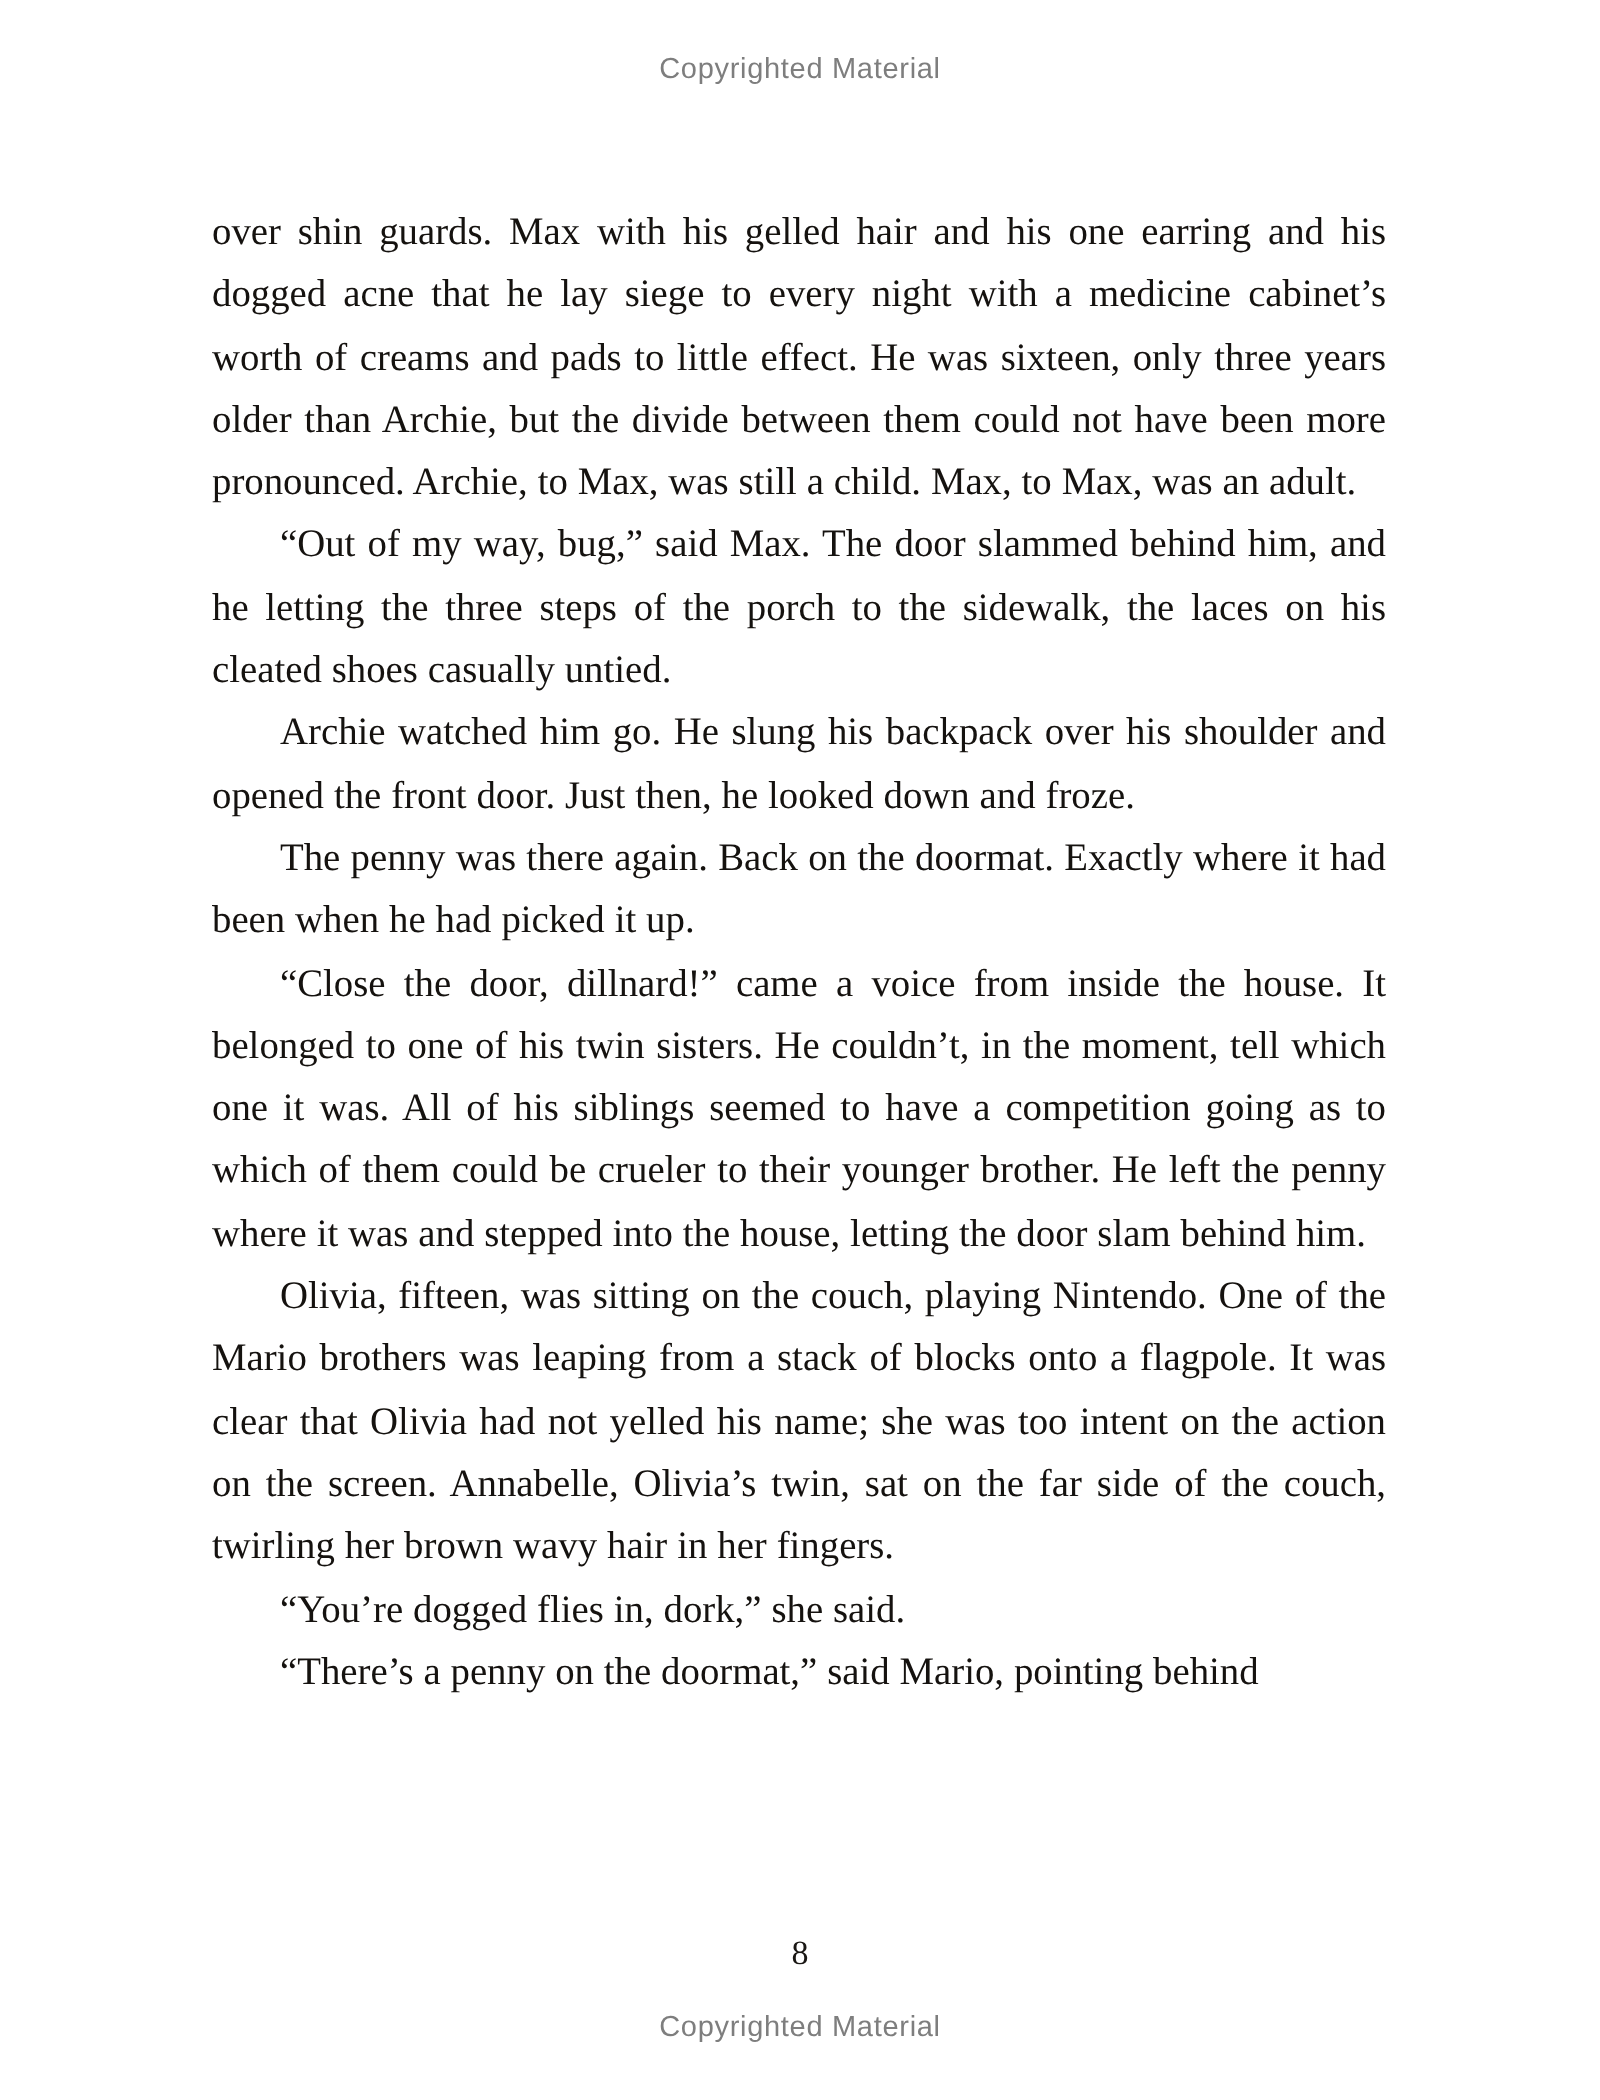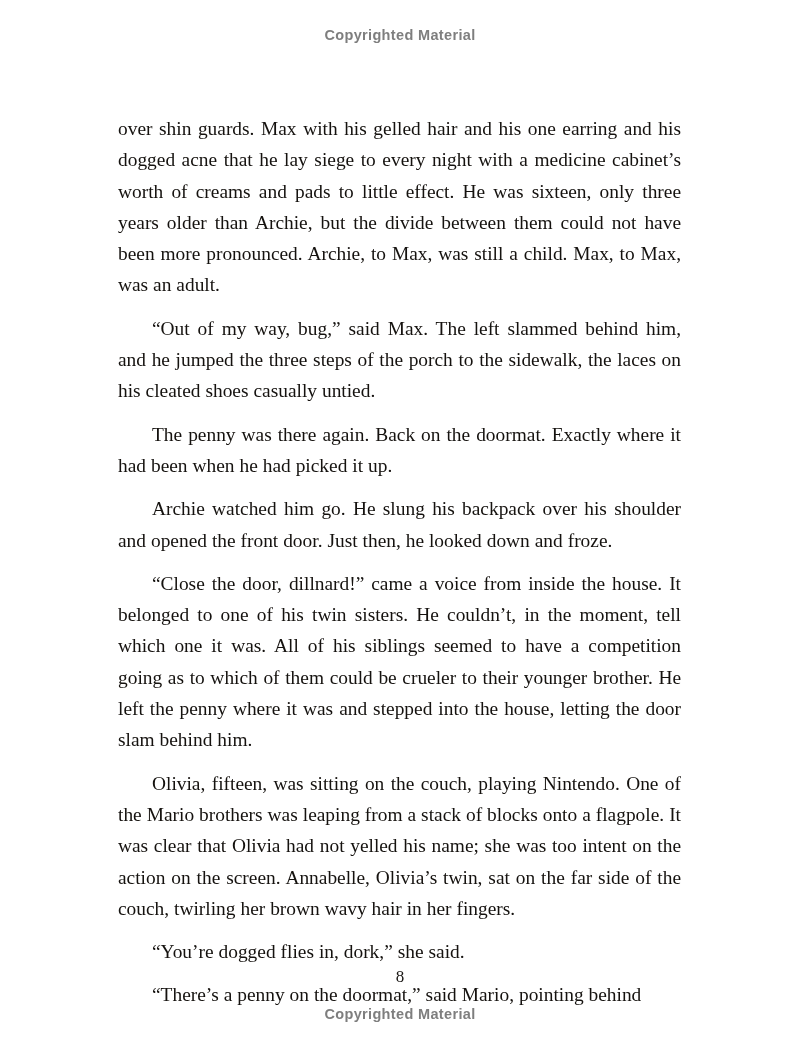--- a/index.html
+++ b/index.html
@@ -28,36 +28,35 @@
   .watermark {
     position: absolute;
     left: 0;
     right: 0;
     text-align: center;
     font-family: "Liberation Sans", "DejaVu Sans", sans-serif;
     font-size: 14.5px;
     letter-spacing: 0.35px;
     color: #7e7e7e;
     user-select: none;
-    font-weight: bold;
   }
 
   .watermark-top  { top: 27px; }
   .watermark-bottom { top: 1006px; }
 
   
   .text-column {
     position: absolute;
     left: 106px;
     top: 101px;
     width: 587px;
   }
 
   .body-paragraph {
-    margin: 12px;
+    margin: 0;
     font-size: 19.4px;
     line-height: 31.3px;
     color: #15120f;
     text-align: justify;
     text-justify: inter-word;
     text-indent: 34px;
     hyphens: none;
     word-spacing: 0.1px;
   }
 
@@ -86,25 +85,25 @@
 <body>
 
 <div class="page">
 
   <div class="watermark watermark-top">Copyrighted Material</div>
 
   <div class="text-column">
 
     <p class="body-paragraph no-indent">over shin guards. Max with his gelled hair and his one earring and his dogged acne that he lay siege to every night with a medicine cabinet’s worth of creams and pads to little effect. He was sixteen, only three years older than Archie, but the divide between them could not have been more pronounced. Archie, to Max, was still a child. Max, to Max, was an adult.</p>
 
-    <p class="body-paragraph">“Out of my way, bug,” said Max. The left slammed behind him, and he jumped the three steps of the porch to the sidewalk, the laces on his cleated shoes casually untied.</p>
+    <p class="body-paragraph">“Out of my way, bug,” said Max. The door slammed behind him, and he letting the three steps of the porch to the sidewalk, the laces on his cleated shoes casually untied.</p>
+
+    <p class="body-paragraph">Archie watched him go. He slung his backpack over his shoulder and opened the front door. Just then, he looked down and froze.</p>
 
     <p class="body-paragraph">The penny was there again. Back on the doormat. Exactly where it had been when he had picked it up.</p>
-
-    <p class="body-paragraph">Archie watched him go. He slung his backpack over his shoulder and opened the front door. Just then, he looked down and froze.</p>
 
     <p class="body-paragraph">“Close the door, dillnard!” came a voice from inside the house. It belonged to one of his twin sisters. He couldn’t, in the moment, tell which one it was. All of his siblings seemed to have a competition going as to which of them could be crueler to their younger brother. He left the penny where it was and stepped into the house, letting the door slam behind him.</p>
 
     <p class="body-paragraph">Olivia, fifteen, was sitting on the couch, playing Nintendo. One of the Mario brothers was leaping from a stack of blocks onto a flagpole. It was clear that Olivia had not yelled his name; she was too intent on the action on the screen. Annabelle, Olivia’s twin, sat on the far side of the couch, twirling her brown wavy hair in her fingers.</p>
 
     <p class="body-paragraph">“You’re dogged flies in, dork,” she said.</p>
 
     <p class="body-paragraph clipped">“There’s a penny on the doormat,” said Mario, pointing behind</p>
 
   </div>

